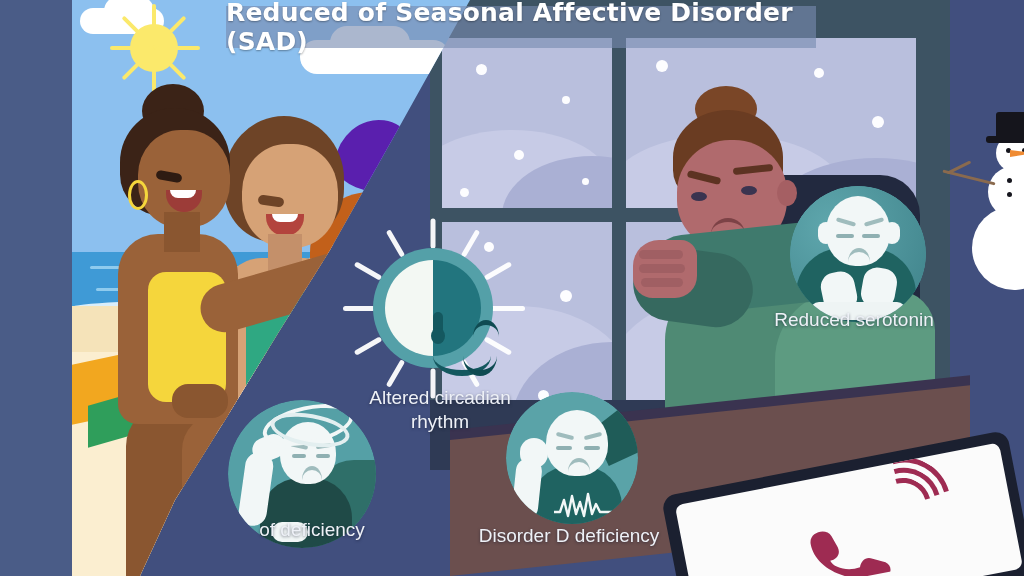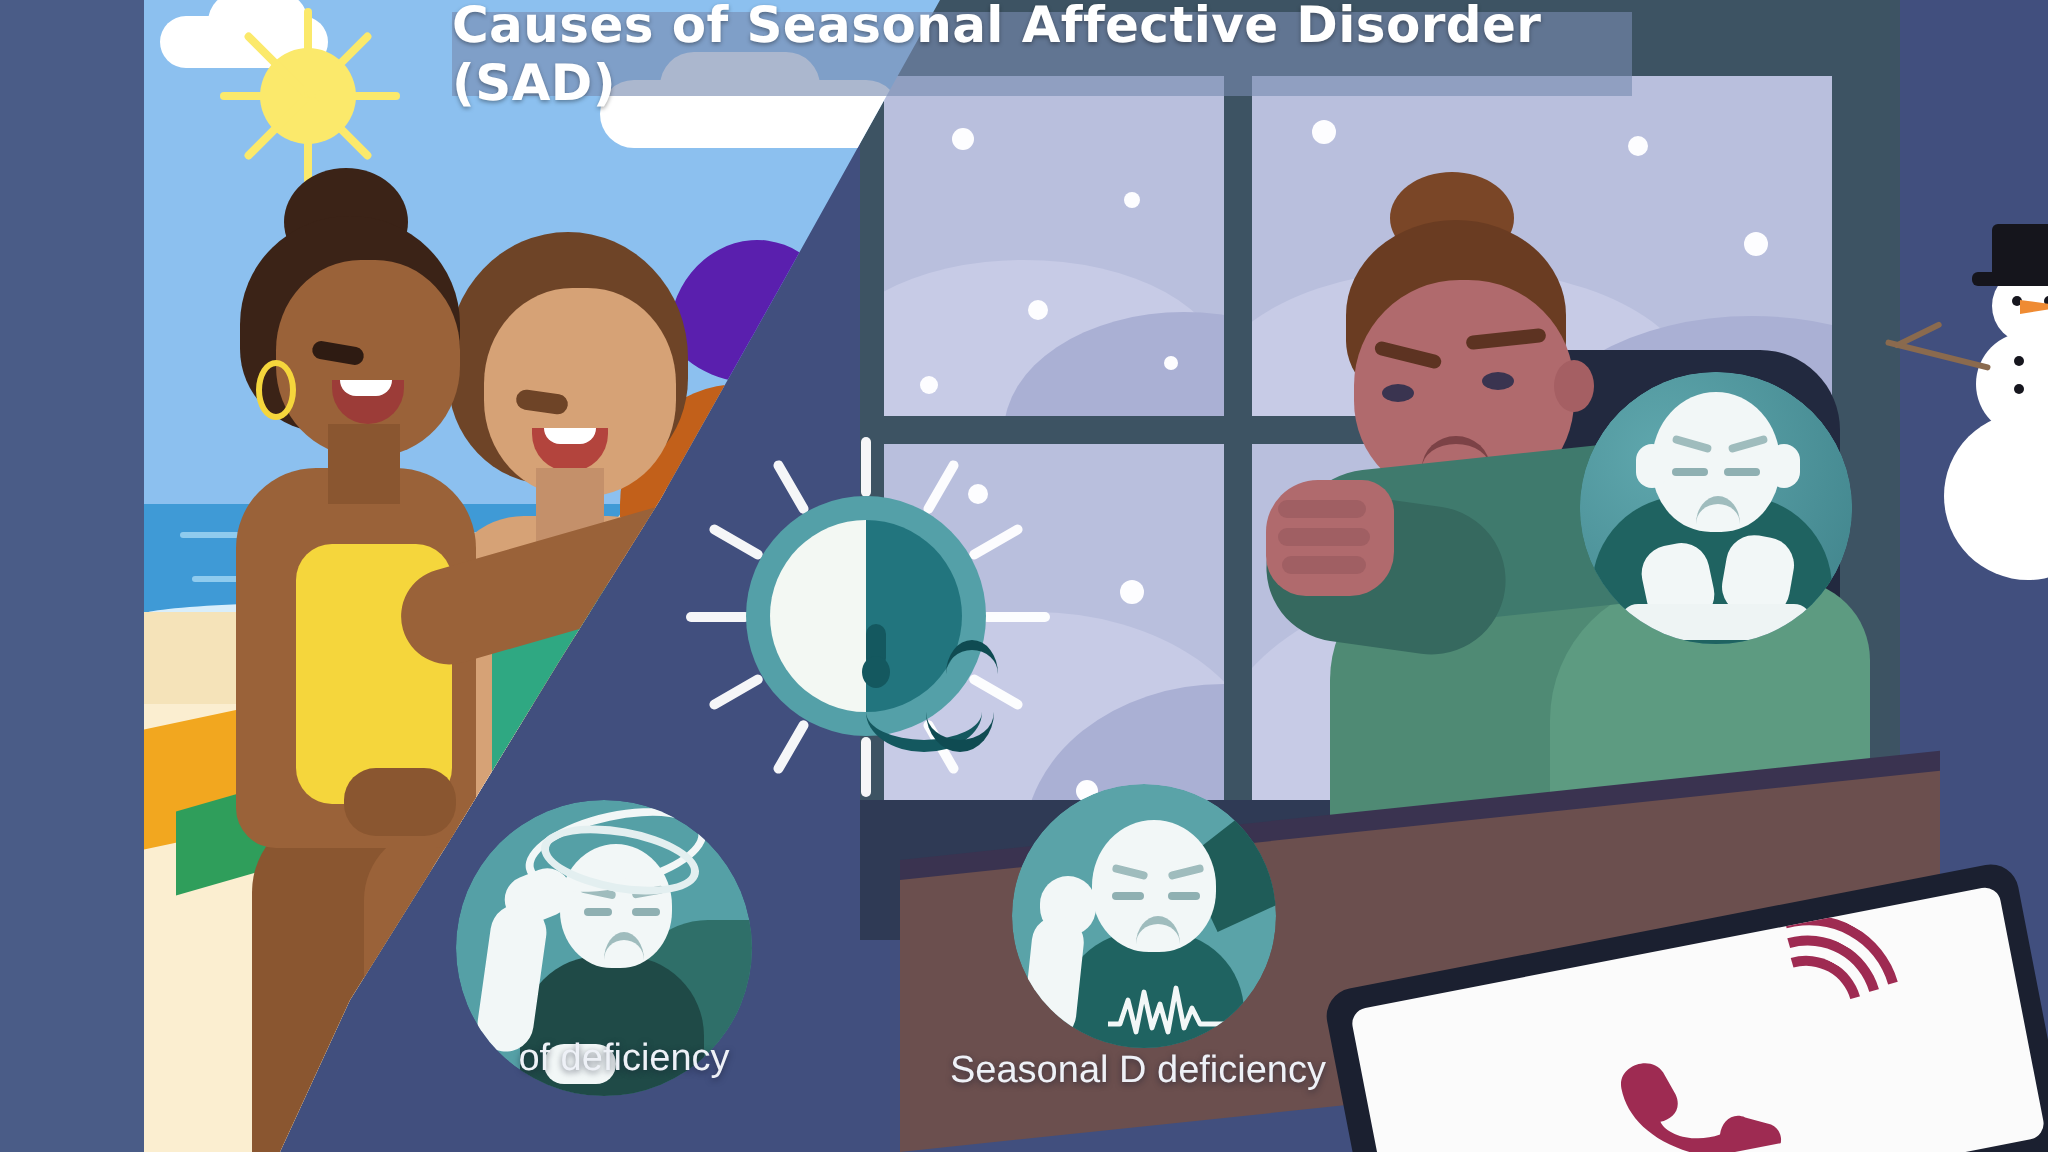--- a/index.html
+++ b/index.html
@@ -475,25 +475,32 @@
     <div class="pi-brow" style="left:74px;top:34px;width:20px;transform:rotate(-16deg);"></div>
     <div class="pi-eye" style="left:46px;top:48px;width:18px;"></div>
     <div class="pi-eye" style="left:72px;top:48px;width:18px;"></div>
     <div class="pi-mouth" style="left:58px;top:62px;width:22px;height:10px;"></div>
     <div class="abs" style="left:32px;top:86px;width:34px;height:40px;background:#f2f7f7;border-radius:14px;transform:rotate(-12deg);"></div>
     <div class="abs" style="left:72px;top:82px;width:34px;height:40px;background:#f2f7f7;border-radius:14px;transform:rotate(10deg);"></div>
     <div class="abs" style="left:20px;top:116px;width:96px;height:18px;background:#eef4f4;border-radius:12px;"></div>
   </div>
 
   <div class="abs" id="title-band"></div>
-  <div class="abs" id="title">Causes of Seasonal Affective Disorder (SAD)</div>
-
+  <div class="abs" id="title">Reduced of Seasonal Affective Disorder (SAD)</div>
+
+  <div class="caption" id="cap-circadian">
+    <div>Altered circadian</div>
+    <div>rhythm</div>
+  </div>
 
   <div class="caption" id="cap-melatonin">
     <div>of deficiency</div>
   </div>
 
   <div class="caption" id="cap-vitd">
-    <div>Seasonal D deficiency</div>
-  </div>
-
+    <div>Disorder D deficiency</div>
+  </div>
+
+  <div class="caption" id="cap-serotonin">
+    <div>Reduced serotonin</div>
+  </div>
 
 </div>
 
 </body></html>

